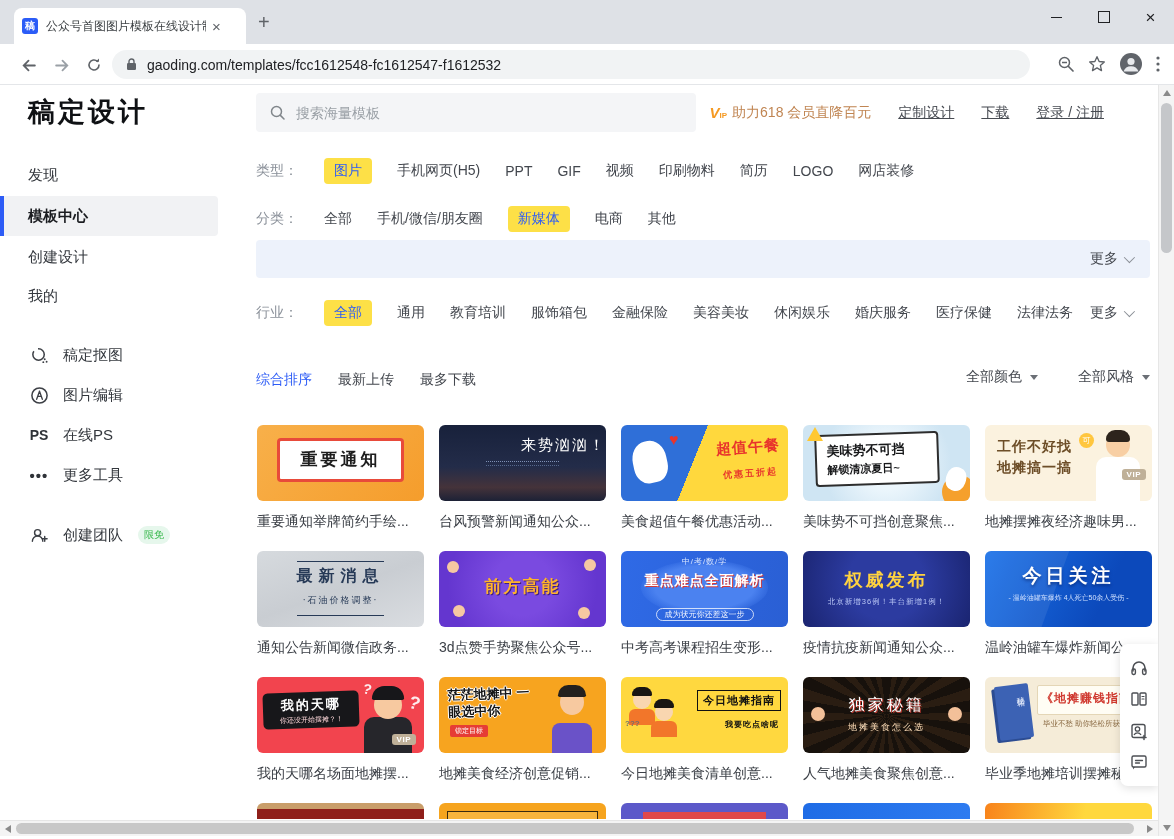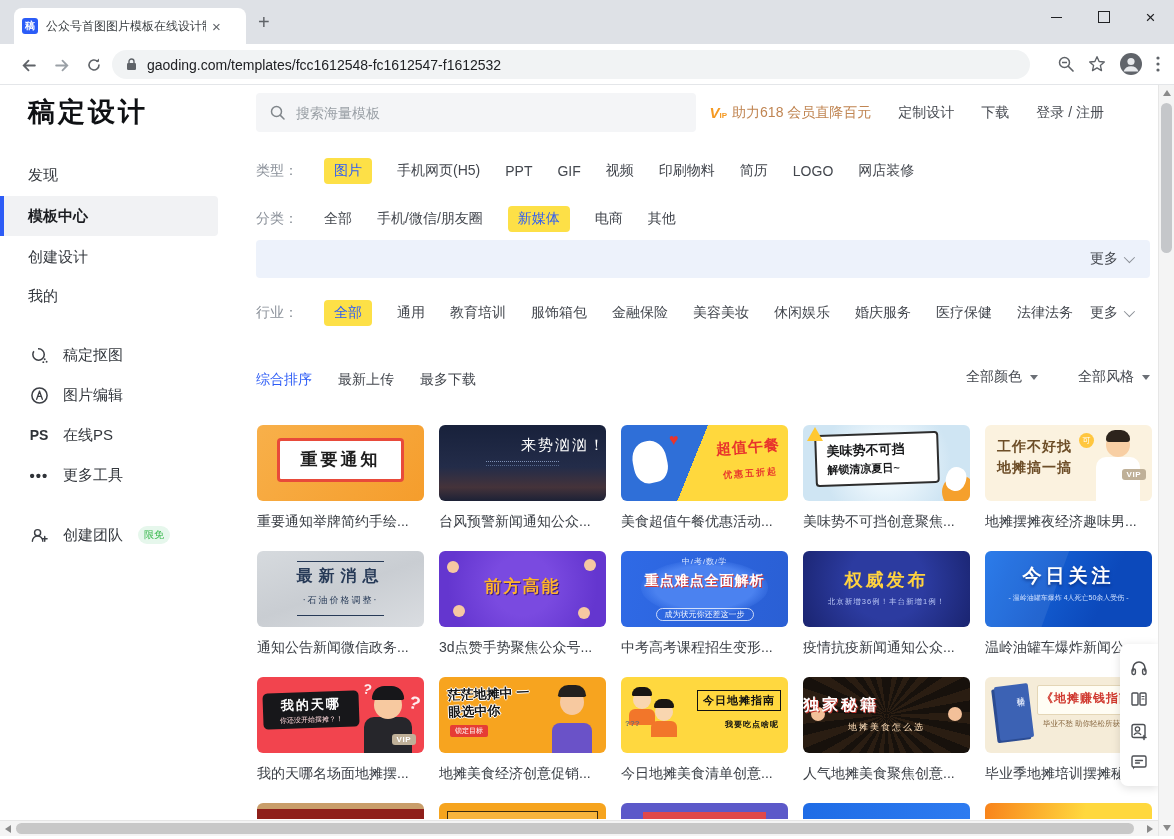--- a/index.html
+++ b/index.html
@@ -28,21 +28,21 @@
   
   .site-header{position:absolute;left:0;top:85px;width:1153px;height:55px;background:#fff;}
   .logo{position:absolute;left:28px;top:0;height:55px;line-height:55px;font-size:27px;font-weight:900;letter-spacing:3px;color:#0f1114;}
   .searchbox{position:absolute;left:256px;top:8px;width:440px;height:39px;background:#f4f5f7;border-radius:4px;display:flex;align-items:center;padding:0 14px;box-sizing:border-box;}
   .search-input{border:none;outline:none;background:transparent;font-size:14px;color:#333;margin-left:9px;width:340px;font-family:inherit;}
   .search-input::placeholder{color:#9aa0a6;}
   .header-right{position:absolute;right:49px;top:0;height:55px;display:flex;align-items:center;gap:27px;}
   .promo{display:flex;align-items:center;gap:5px;color:#c08552;font-size:14px;}
   .vip-mark{font-style:italic;font-weight:900;color:#f59a23;font-size:15px;}
   .vip-mark small{font-size:8px;font-style:normal;letter-spacing:0;}
-  .hnav{font-size:14px;color:#474b52;}
+  .hnav{font-size:14px;color:#474b52;text-decoration:underline;}
 
   
   .sidebar{position:absolute;left:0;top:140px;width:240px;height:699px;background:#fff;text-align:right;}
   .side-item{position:absolute;left:0;width:218px;height:40px;display:flex;align-items:center;font-size:15px;color:#33373d;padding-left:28px;box-sizing:border-box;}
   .side-item.active{background:#f1f2f4;border-radius:0 4px 4px 0;font-weight:bold;color:#1b1d21;}
   .side-item.active::before{content:"";position:absolute;left:0;top:0;width:4px;height:100%;background:#2d5cf6;}
   .tool-item{position:absolute;left:0;width:218px;height:34px;display:flex;align-items:center;font-size:15px;color:#33373d;padding-left:28px;box-sizing:border-box;gap:13px;}
   .tool-ic{width:22px;height:22px;display:flex;align-items:center;justify-content:center;color:#3d4046;font-weight:bold;}
   .ps-ic{font-size:14px;font-weight:bold;color:#2f3338;letter-spacing:0;}
   .dots-ic{font-size:15px;letter-spacing:1px;color:#2f3338;}
@@ -138,21 +138,21 @@
   .tpl13{background:#ffd83f;}
   .tpl13 .g1,.tpl13 .g2{position:absolute;width:18px;height:18px;background:#f9d6b0;border-radius:50%;}
   .tpl13 .g1{left:12px;top:14px;} .tpl13 .g2{left:34px;top:26px;}
   .tpl13 .g1::before,.tpl13 .g2::before{content:"";position:absolute;left:-1px;top:-4px;width:20px;height:9px;background:#191512;border-radius:10px 10px 2px 2px;}
   .tpl13 .s1,.tpl13 .s2{position:absolute;width:26px;height:16px;background:#f2762a;border-radius:6px 6px 0 0;}
   .tpl13 .s1{left:8px;top:32px;} .tpl13 .s2{left:30px;top:44px;}
   .tpl13 .qqq{position:absolute;left:4px;top:42px;font-size:8px;color:#6f6f6f;font-weight:bold;}
   .tpl13 .t-main{position:absolute;right:7px;top:13px;border:1.5px solid #111;padding:2px 5px;font-size:11px;font-weight:900;color:#111;letter-spacing:1px;}
   .tpl13 .t-sub{position:absolute;right:9px;top:42px;font-size:8px;font-weight:900;color:#111;letter-spacing:1px;}
   .tpl14{background:repeating-conic-gradient(from 0deg at 50% 50%,#17110c 0deg 8deg,#2a1d12 8deg 16deg);}
-  .tpl14 .t-main{position:absolute;top:24%;width:100%;font-size:16px;font-weight:700;color:#fff;letter-spacing:3px;text-shadow:1px 1px 0 #c4372f;}
+  .tpl14 .t-main{position:absolute;top:24%;width:100%;text-align:center;font-size:16px;font-weight:400;color:#fff;letter-spacing:3px;text-shadow:1px 1px 0 #c4372f;}
   .tpl14 .t-sub{position:absolute;top:58%;width:100%;text-align:center;font-size:9px;color:#ffdfba;letter-spacing:2px;}
   .tpl14 .h1,.tpl14 .h2{position:absolute;width:14px;height:14px;background:#f3c099;border-radius:50%;top:40%;}
   .tpl14 .h1{left:8px;} .tpl14 .h2{right:8px;}
   .tpl15{background:#f5ecd8;}
   .tpl15 .book{position:absolute;left:12px;top:8px;width:34px;height:54px;background:#3c62b4;border-radius:2px;transform:rotate(-7deg);box-shadow:-3px 2px 0 #2c4c92;}
   .tpl15 .book span{position:absolute;right:5px;top:6px;color:#e8eefc;font-size:8px;writing-mode:vertical-rl;letter-spacing:2px;}
   .tpl15 .t-main{position:absolute;left:56px;top:13px;width:106px;font-size:12px;font-weight:900;color:#d03a30;letter-spacing:1px;}
   .tpl15 .t-sub{position:absolute;left:58px;top:42px;width:104px;font-size:7.5px;color:#8a6a43;}
   .tpl15 .band{position:absolute;left:52px;top:8px;width:110px;height:28px;background:#fffdf4;border:1px solid #e4d6b6;border-radius:2px;}
 

